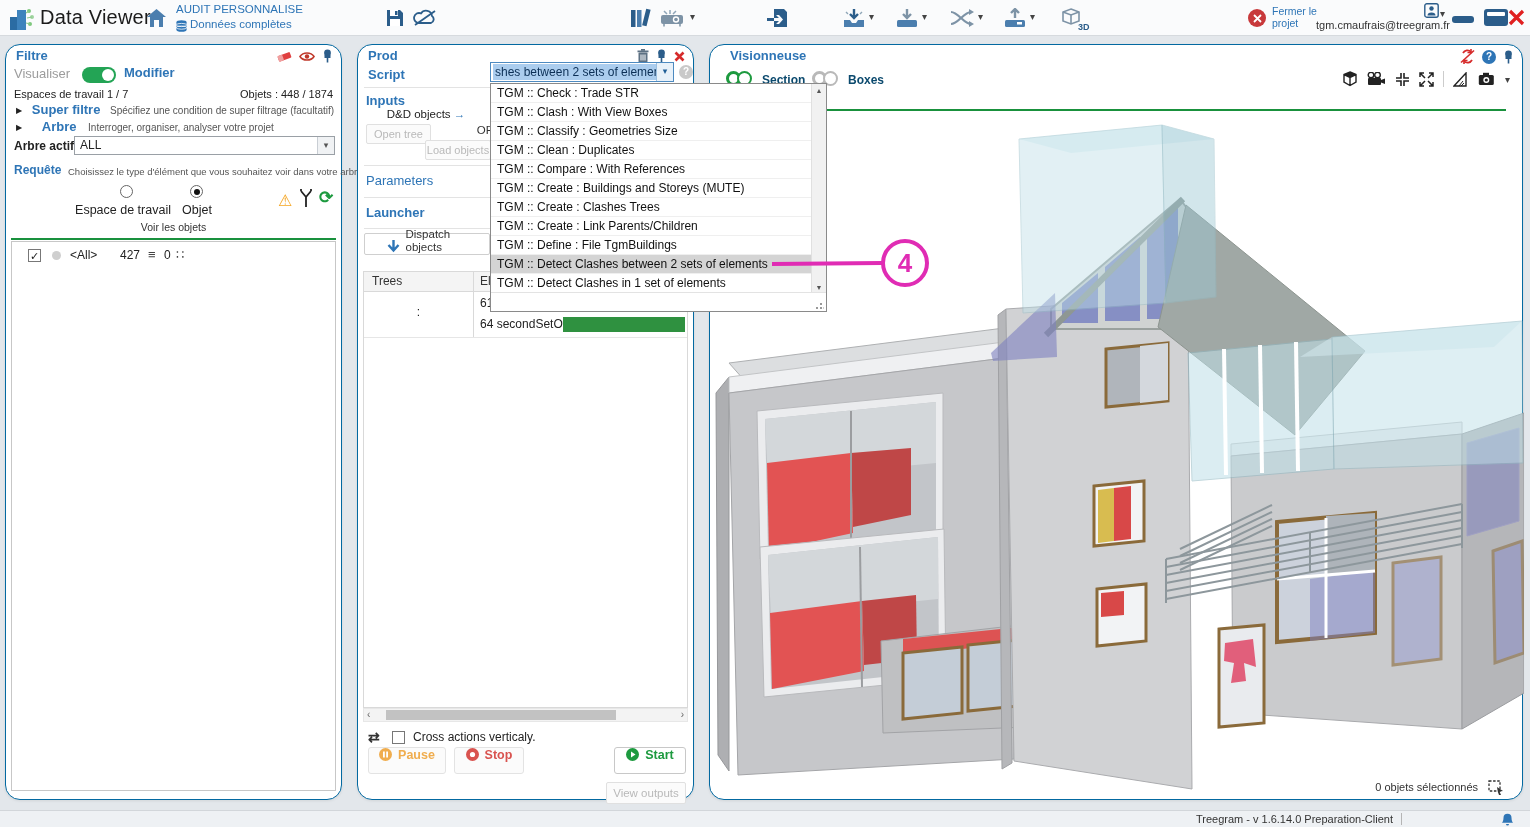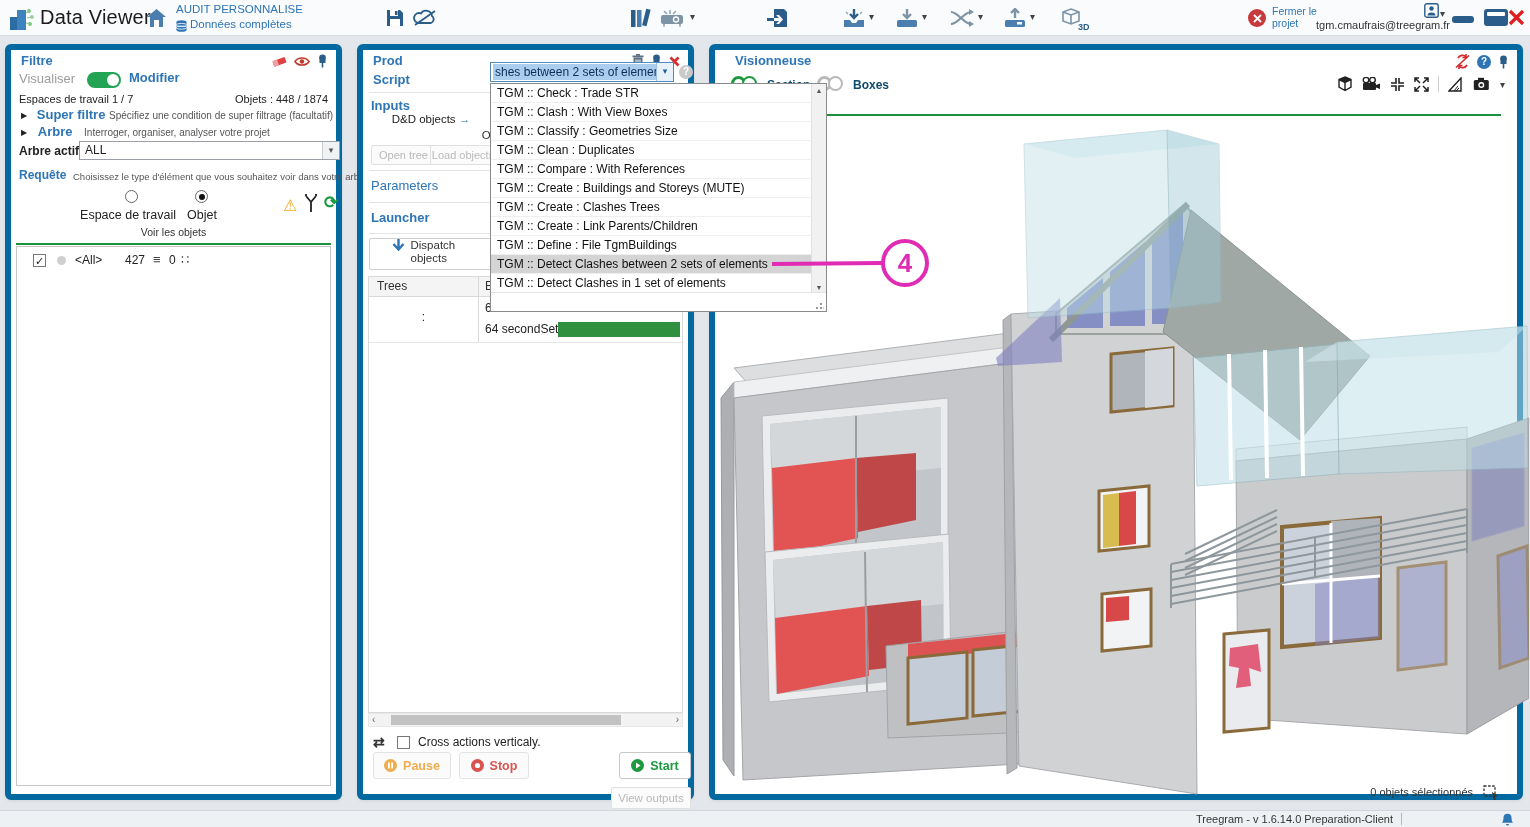--- a/index.html
+++ b/index.html
@@ -12,21 +12,21 @@
   .projdata{position:absolute;left:190px;top:18px;font-size:11.5px;color:#2e75b6}
   .hico{position:absolute}
   .caretg{font-size:10px;color:#444}
   .closeproj{position:absolute;left:1272px;top:5px;font-size:10.5px;color:#2e75b6;line-height:12px}
   .redcirc{position:absolute;left:1248px;top:9px;width:18px;height:18px;border-radius:50%;background:#c8393b;display:flex;align-items:center;justify-content:center}
   .useremail{position:absolute;left:1316px;top:19px;font-size:11px;color:#333}
   .winmin{position:absolute;left:1452px;top:16px;width:22px;height:7px;background:#2b5d8a;border-radius:3px}
   .winmax{position:absolute;left:1484px;top:9px;width:24px;height:17px;background:#2b5d8a;border-radius:3px}
   .winmax i{display:block;margin:3px 3px 0 3px;height:4px;background:#fff;border-radius:1px}
   
-  .panel{position:absolute;top:44px;height:756px;background:#fff;border:6px solid #0369a1;border-radius:6px;box-shadow:0 1px 3px rgba(0,0,0,.08)}
+  .panel{position:absolute;top:44px;height:756px;background:#fff;border:1px solid #0369a1;border-radius:15px;box-shadow:0 1px 3px rgba(0,0,0,.08)}
   #pfiltre{left:5px;width:337px}
   #pprod{left:357px;width:337px}
   #pview{left:709px;width:814px}
   .ptitle{position:absolute;left:10px;top:3px;font-size:13px;font-weight:bold;color:#2e75b6}
   .hicorow{position:absolute;right:8px;top:4px;display:flex;gap:7px;align-items:center}
   .blue{color:#2e75b6}.bold{font-weight:bold}
   .hint{color:#555;font-size:10px;white-space:nowrap}
   .sep{position:absolute;left:6px;right:6px;height:1px;background:#e3e3e3}
   
   .lbl-gray{position:absolute;left:8px;top:21px;font-size:13px;color:#9c9c9c}
@@ -42,30 +42,30 @@
   .radioc.on::after{content:"";position:absolute;left:2.5px;top:2.5px;width:6px;height:6px;border-radius:50%;background:#111}
   .rlabel{position:absolute;font-size:12.5px;color:#222}
   .warn{position:absolute;font-size:16px;color:#f5a623}
   .refresh{position:absolute;font-size:17px;font-weight:bold;color:#1d9a3f}
   .greenline{position:absolute;height:2px;background:#19913d}
   .treebox{position:absolute;left:5px;right:5px;top:196px;bottom:8px;border:1px solid #c7c7c7;background:#fff}
   .cb{position:absolute;width:13px;height:13px;border:1px solid #777;background:#fff;font-size:11px;line-height:12px;text-align:center;color:#1a1a1a}
   .graydot{position:absolute;width:9px;height:9px;border-radius:50%;background:#cfcfcf}
   
   .disbtn{position:absolute;height:20px;border:1px solid #e0e0e0;background:#fbfbfb;border-radius:2px;color:#b9b9b9;font-size:11px;text-align:center;line-height:18px}
-  .dispatch{position:absolute;left:6px;top:188px;width:126px;height:32px;border:1px solid #cfcfcf;border-radius:2px;background:#fff;display:flex;align-items:flex-start;justify-content:center;gap:6px;font-size:11.5px;color:#333}
+  .dispatch{position:absolute;left:6px;top:188px;width:126px;height:22px;border:1px solid #cfcfcf;border-radius:2px;background:#fff;display:flex;align-items:flex-end;justify-content:center;gap:6px;font-size:11.5px;color:#333}
   .tablebox{position:absolute;left:5px;right:5px;top:226px;height:437px;border:1px solid #d9d9d9}
   .thead{position:absolute;left:0;right:0;top:0;height:20px;background:#f4f4f4;border-bottom:1px solid #d9d9d9;font-size:12px;color:#333}
   .tcell1{position:absolute;left:0;top:0;width:110px;height:100%;border-right:1px solid #d9d9d9;padding:2px 0 0 8px}
   .tcell2{position:absolute;left:110px;right:0;top:0;height:100%;padding:2px 0 0 6px}
   .trow{position:absolute;left:0;right:0;top:20px;height:46px;border-bottom:1px solid #e6e6e6;font-size:12px;color:#222}
   .gbar{position:absolute;right:2px;top:25px;width:122px;height:15px;background:#2f9140}
   .hscroll{position:absolute;left:5px;right:5px;top:663px;height:14px;background:#f3f3f3;border:1px solid #e7e7e7;font-size:10px;color:#666}
   .hthumb{position:absolute;left:22px;top:1px;width:230px;height:10px;background:#c2c2c2}
-  .runbtn{position:absolute;height:27px;border:1px solid #e3e3e3;background:#fbfbfb;border-radius:3px;display:flex;align-items:center;justify-content:center;gap:6px;font-size:12.5px;font-weight:bold}
+  .runbtn{position:absolute;height:27px;border:1px solid #e3e3e3;background:#fbfbfb;border-radius:3px;display:flex;align-items:flex-start;justify-content:center;gap:6px;font-size:12.5px;font-weight:bold}
   
   #combo{position:absolute;left:490px;top:62px;width:184px;height:20px;border:1px solid #4d8ac0;background:#fff;z-index:50}
   #combo .sel{position:absolute;left:2px;top:1px;font-size:12px;background:#abcdee;color:#0b2f55;padding:1px 2px}
   #combo .arr{position:absolute;right:0;top:0;width:17px;height:18px;border-left:1px solid #9cc0e0;background:#e8f1f9;text-align:center;font-size:9px;line-height:17px;color:#1f5e96}
   .qmark{position:absolute;left:679px;top:65px;width:14px;height:14px;border-radius:50%;background:#c9c9c9;color:#fff;font-size:10px;font-weight:bold;text-align:center;line-height:14px;z-index:50}
   #ddl{position:absolute;left:490px;top:83px;width:337px;height:229px;background:#fff;border:1px solid #8a8a8a;z-index:50}
   .ddl-items{position:absolute;left:0;top:0;right:15px;height:210px;overflow:hidden}
   .ddl-it{height:19px;line-height:19px;padding-left:6px;font-size:12px;color:#111;border-bottom:1px solid #efefef;white-space:nowrap}
   .ddl-it.selitem{background:#d4d4d4}
   .ddl-sb{position:absolute;right:0;top:0;width:15px;height:210px;background:#f1f1f1;border-left:1px solid #e0e0e0}
@@ -227,25 +227,25 @@
       <i></i>
     </div>
   <div class="lbl-mod">Modifier</div>
   <div class="inforow">
     <span style="position:absolute;left:0">Espaces de travail 1 / 7</span>
     <span style="position:absolute;right:0">Objets : 448 / 1874</span>
   </div>
   <div class="secline" style="position:absolute;left:10px;top:57px">
     <span class="exp">▶</span>
     <span class="blue bold" style="margin-left:6px">Super filtre</span>
-    <span class="hint" style="">Spécifiez une condition de super filtrage (facultatif)</span>
+    <span class="hint" style="margin-left:6px">Spécifiez une condition de super filtrage (facultatif)</span>
   </div>
   <div class="secline" style="position:absolute;left:10px;top:74px">
     <span class="exp">▶</span>
-    <span class="blue bold" style="margin-left:7px">Arbre</span>
+    <span class="blue bold" style="margin-left:16px">Arbre</span>
     <span class="hint" style="margin-left:8px">Interroger, organiser, analyser votre projet</span>
   </div>
   <div style="position:absolute;left:8px;top:94px;font-size:12px;font-weight:bold">Arbre actif</div>
   <div class="selectbox" style="left:68px;top:91px;width:261px">
     <span>ALL</span>
     <span class="sbarrow">▾</span>
   </div>
   <div style="position:absolute;left:8px;top:118px;font-size:12px;font-weight:bold" class="blue">Requête</div>
   <div class="hint" style="position:absolute;left:62px;top:121px;font-size:9.5px">Choisissez le type d'élément que vous souhaitez voir dans votre arbre</div>
 
@@ -295,21 +295,21 @@
     </svg>
   </div>
   <div style="position:absolute;left:10px;top:22px;font-size:13px;font-weight:bold" class="blue">Script</div>
   <div class="sep" style="top:42px"></div>
   <div style="position:absolute;left:8px;top:48px;font-size:13px;font-weight:bold" class="blue">Inputs</div>
   <div style="position:absolute;left:0;top:63px;width:136px;text-align:center;font-size:11.5px">
     <span>D&amp;D objects</span>
     <span class="blue bold">→</span>
   </div>
   <div style="position:absolute;left:0;top:79px;width:136px;text-align:right;font-size:11.5px;color:#333">OR</div>
-  <div class="disbtn" style="left:8px;top:95px;width:65px">Open tree</div>
+  <div class="disbtn" style="left:8px;top:79px;width:65px">Open tree</div>
   <div class="disbtn" style="left:67px;top:95px;width:66px">Load objects</div>
   <div class="sep" style="top:120px"></div>
   <div style="position:absolute;left:8px;top:128px;font-size:13px;font-weight:normal" class="blue">Parameters</div>
   <div class="sep" style="top:152px"></div>
   <div style="position:absolute;left:8px;top:160px;font-size:13px;font-weight:bold" class="blue">Launcher</div>
   <div class="sep" style="top:183px"></div>
   <div class="dispatch">
     <svg width="13" height="14" viewBox="0 0 13 14">
       <path d="M6.5,0 L6.5,9 M1.5,5 L6.5,10.5 L11.5,5" stroke="#2e75b6" stroke-width="2.4" fill="none"></path>
     </svg>

